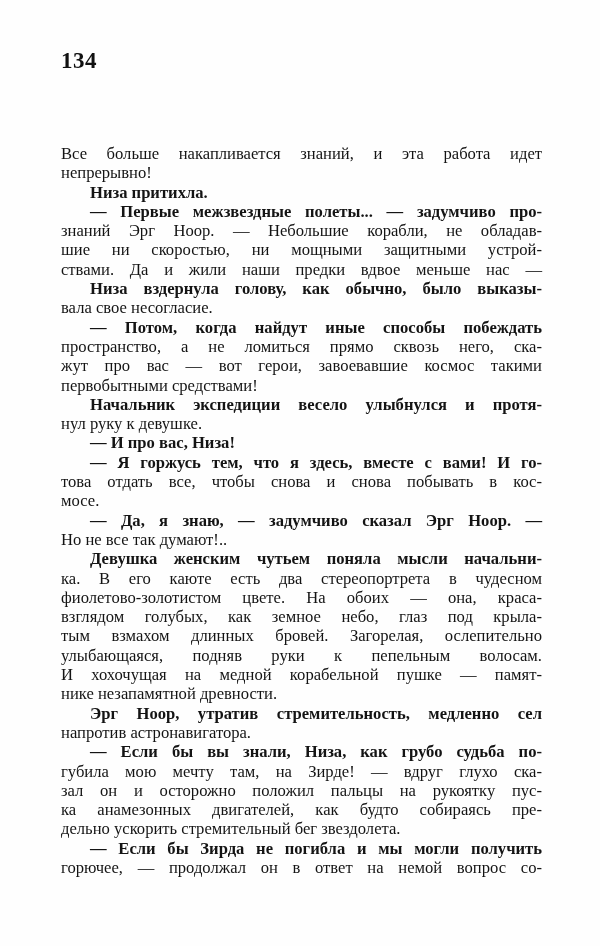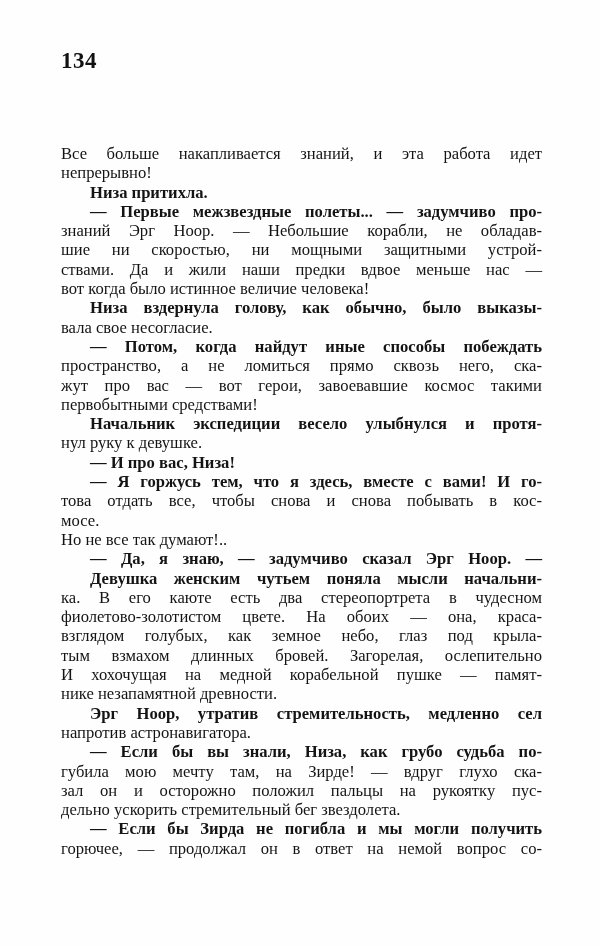--- a/index.html
+++ b/index.html
@@ -30,44 +30,45 @@
 <div class="page">
   <div class="page-number">134</div>
   <div class="text-block" id="text-block">
       <div class="line">Все больше накапливается знаний, и эта работа идет</div>
       <div class="line last">непрерывно!</div>
       <div class="line indent last">Низа притихла.</div>
       <div class="line indent">— Первые межзвездные полеты... — задумчиво про-</div>
       <div class="line">знаний Эрг Ноор. — Небольшие корабли, не обладав-</div>
       <div class="line">шие ни скоростью, ни мощными защитными устрой-</div>
       <div class="line">ствами. Да и жили наши предки вдвое меньше нас —</div>
-      <div class="line last">вот когда было истинное величие человека!</div>
       <div class="line indent">Низа вздернула голову, как обычно, было выказы-</div>
       <div class="line last">вала свое несогласие.</div>
       <div class="line indent">— Потом, когда найдут иные способы побеждать</div>
       <div class="line">пространство, а не ломиться прямо сквозь него, ска-</div>
       <div class="line">жут про вас — вот герои, завоевавшие космос такими</div>
       <div class="line last">первобытными средствами!</div>
       <div class="line indent">Начальник экспедиции весело улыбнулся и протя-</div>
       <div class="line last">нул руку к девушке.</div>
       <div class="line indent last">— И про вас, Низа!</div>
       <div class="line indent">— Я горжусь тем, что я здесь, вместе с вами! И го-</div>
       <div class="line">това отдать все, чтобы снова и снова побывать в кос-</div>
       <div class="line last">мосе.</div>
+      <div class="line indent">— Да, я знаю, — задумчиво сказал Эрг Ноор. —</div>
       <div class="line last">Но не все так думают!..</div>
-      <div class="line indent">— Да, я знаю, — задумчиво сказал Эрг Ноор. —</div>
       <div class="line indent">Девушка женским чутьем поняла мысли начальни-</div>
       <div class="line">ка. В его каюте есть два стереопортрета в чудесном</div>
       <div class="line">фиолетово-золотистом цвете. На обоих — она, краса-</div>
       <div class="line">взглядом голубых, как земное небо, глаз под крыла-</div>
       <div class="line">тым взмахом длинных бровей. Загорелая, ослепительно</div>
+      <div class="line">улыбающаяся, подняв руки к пепельным волосам.</div>
       <div class="line">И хохочущая на медной корабельной пушке — памят-</div>
       <div class="line last">нике незапамятной древности.</div>
       <div class="line indent">Эрг Ноор, утратив стремительность, медленно сел</div>
       <div class="line last">напротив астронавигатора.</div>
       <div class="line indent">— Если бы вы знали, Низа, как грубо судьба по-</div>
       <div class="line">губила мою мечту там, на Зирде! — вдруг глухо ска-</div>
       <div class="line">зал он и осторожно положил пальцы на рукоятку пус-</div>
+      <div class="line">ка анамезонных двигателей, как будто собираясь пре-</div>
       <div class="line last">дельно ускорить стремительный бег звездолета.</div>
       <div class="line indent">— Если бы Зирда не погибла и мы могли получить</div>
       <div class="line">горючее, — продолжал он в ответ на немой вопрос со-</div>
     </div>
 </div>
 
 </body></html>

